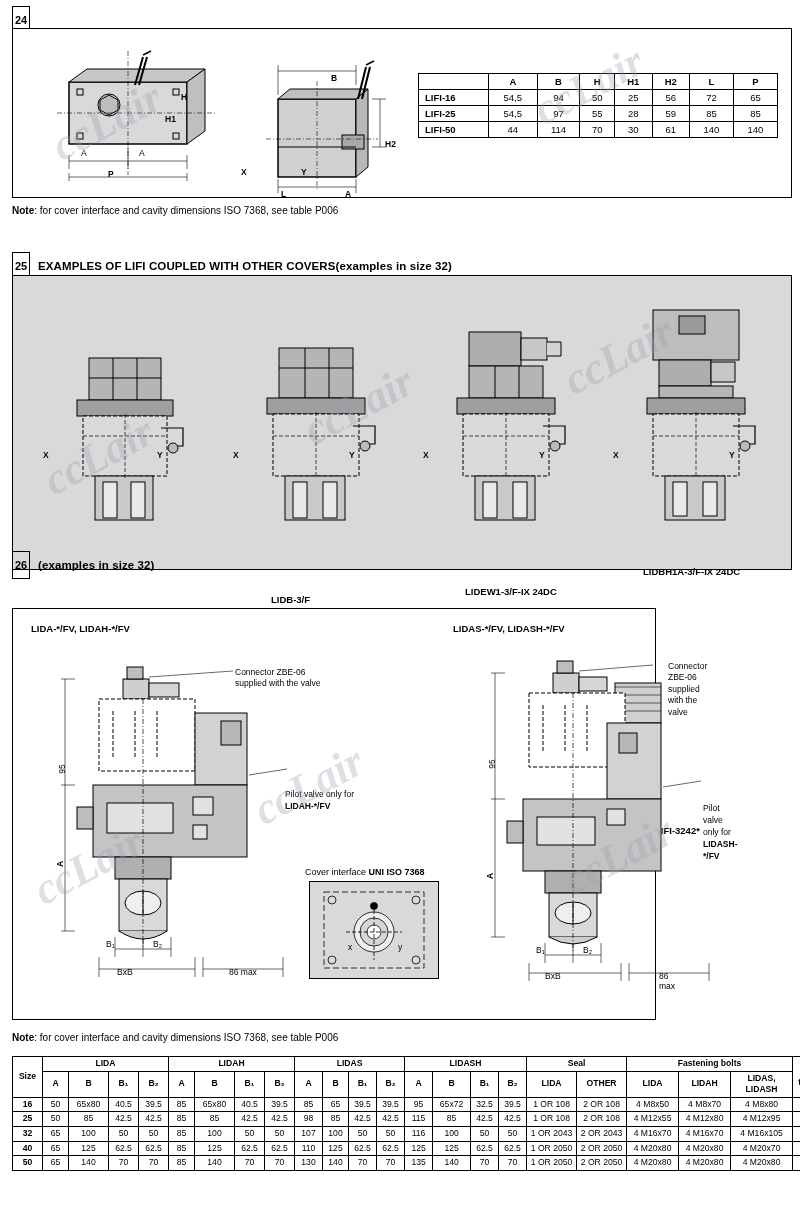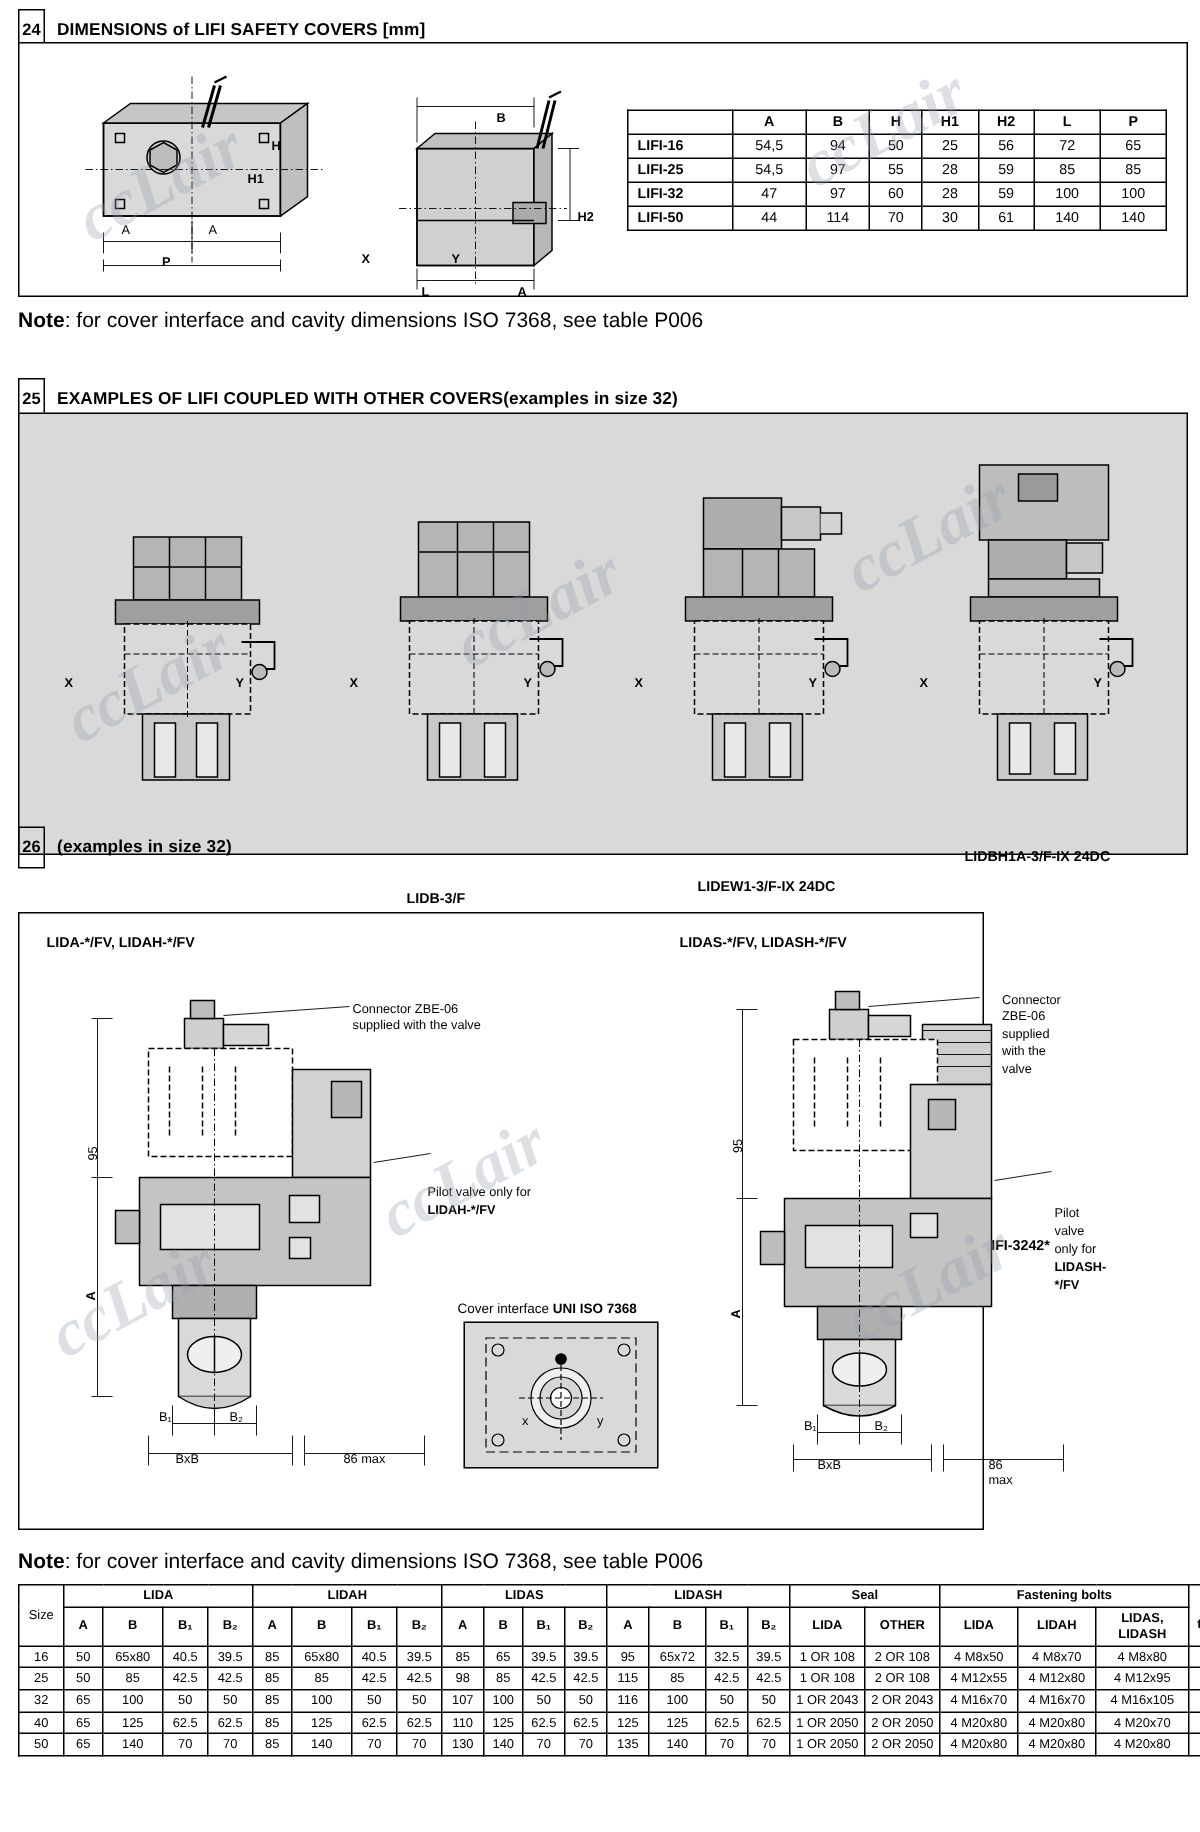--- a/index.html
+++ b/index.html
@@ -33,21 +33,21 @@
   .sec-title {
     margin-left: 8px;
     font-size: 11.5px;
     font-weight: bold;
     display: flex; align-items: center;
     letter-spacing: .1px;
   }
   .sec-title .light { font-weight: bold; }
 
   .note {
-    font-size: 14px;
+    font-size: 10px;
   }
   .note b { font-weight: bold; }
 
   
   .box {
     border: 1.4px solid #000;
     position: relative;
     background: #fff;
   }
   .box.gray { background: #d9d9d9; }
@@ -74,21 +74,21 @@
     table-layout: fixed;
   }
   table.big td, table.big th {
     border: .8px solid #000;
     text-align: center;
     padding: 1px 0px;
     font-weight: normal;
     line-height: 1.35;
   }
   table.big th { font-weight: bold; }
-  table.big td.sizecol, table.big th.sizecol { font-weight: normal; }
+  table.big td.sizecol, table.big th.sizecol { font-weight: bold; }
 
   
   .wm {
     position: absolute;
     font-family: "Liberation Serif", serif;
     font-style: italic;
     font-size: 44px;
     color: rgba(150,160,175,0.33);
     transform: rotate(-28deg);
     white-space: nowrap;
@@ -114,21 +114,20 @@
   <div class="wm" style="left:530px; top:60px;">ccLair</div>
   <div class="wm" style="left:300px; top:380px;">ccLair</div>
   <div class="wm" style="left:560px; top:330px;">ccLair</div>
   <div class="wm" style="left:40px; top:430px;">ccLair</div>
   <div class="wm" style="left:250px; top:760px;">ccLair</div>
   <div class="wm" style="left:560px; top:830px;">ccLair</div>
   <div class="wm" style="left:30px; top:840px;">ccLair</div>
 
   <div class="sec-head" style="position:absolute; left:12px; top:6px; width:780px;">
     <div class="sec-num">24</div>
-    <div class="sec-title">DIMENSIONS of LIFI SAFETY COVERS [mm]</div>
   </div>
 
   <div class="box" style="position:absolute; left:12px; top:28px; width:780px; height:170px;">
 
     <svg width="200" height="140" style="position:absolute; left:30px; top:18px;">
       <g stroke="#000" fill="none" stroke-width="1">
         <rect x="26" y="35" width="118" height="62" fill="#d9d9d9"></rect>
         <rect x="26" y="35" width="118" height="62"></rect>
 
         <path d="M26 35 L44 22 L162 22 L144 35 Z" fill="#c6c6c6"></path>
@@ -236,30 +235,20 @@
         </tr>
         <tr>
           <td class="rowhead">LIFI-25</td>
           <td>54,5</td>
           <td>97</td>
           <td>55</td>
           <td>28</td>
           <td>59</td>
           <td>85</td>
           <td>85</td>
-        </tr>
-        <tr>
-          <td class="rowhead">LIFI-32</td>
-          <td>47</td>
-          <td>97</td>
-          <td>60</td>
-          <td>28</td>
-          <td>59</td>
-          <td>100</td>
-          <td>100</td>
         </tr>
         <tr>
           <td class="rowhead">LIFI-50</td>
           <td>44</td>
           <td>114</td>
           <td>70</td>
           <td>30</td>
           <td>61</td>
           <td>140</td>
           <td>140</td>

